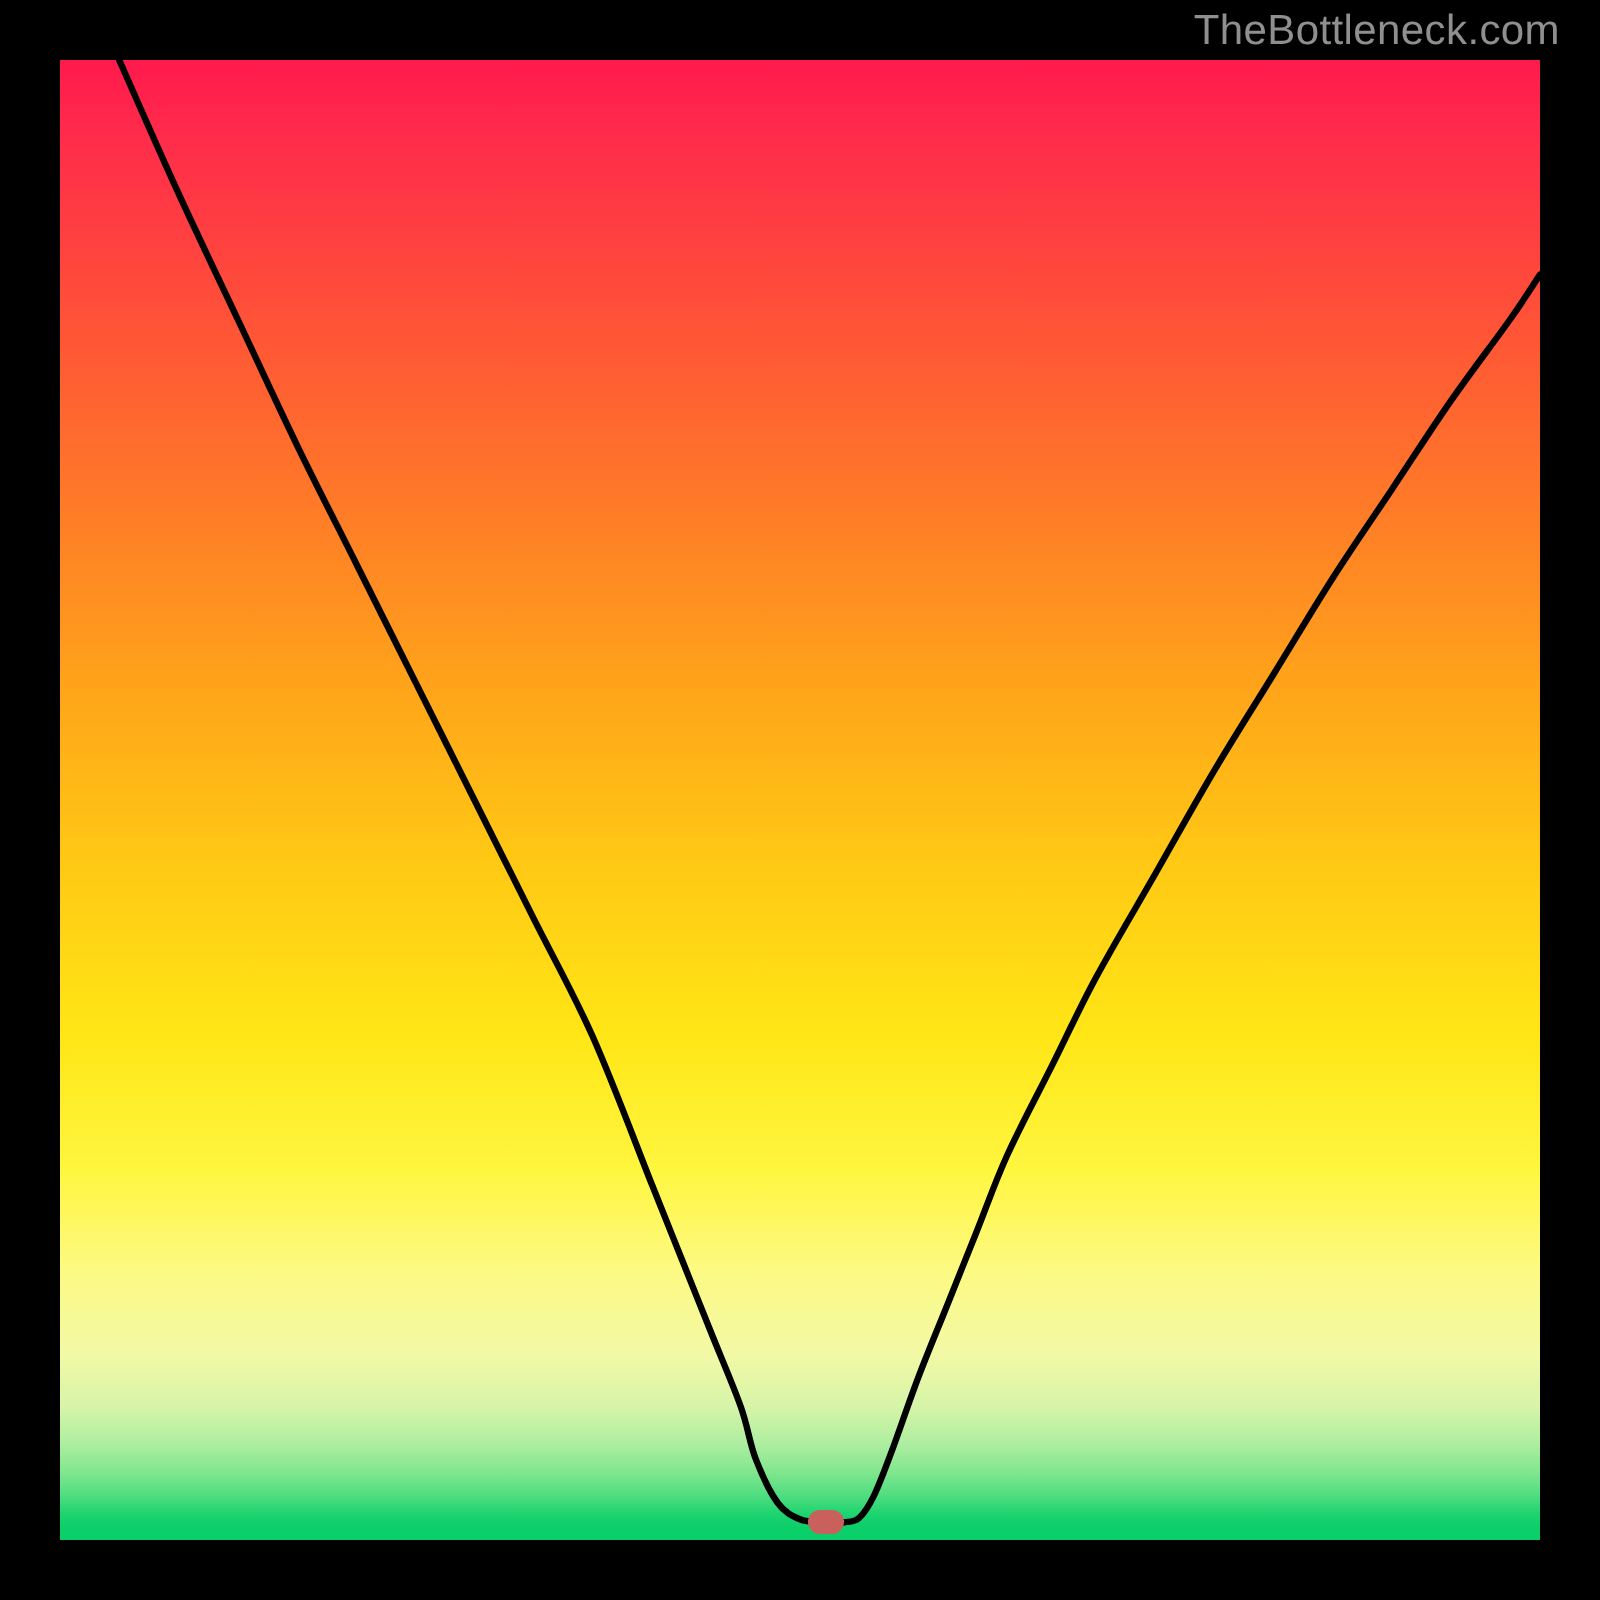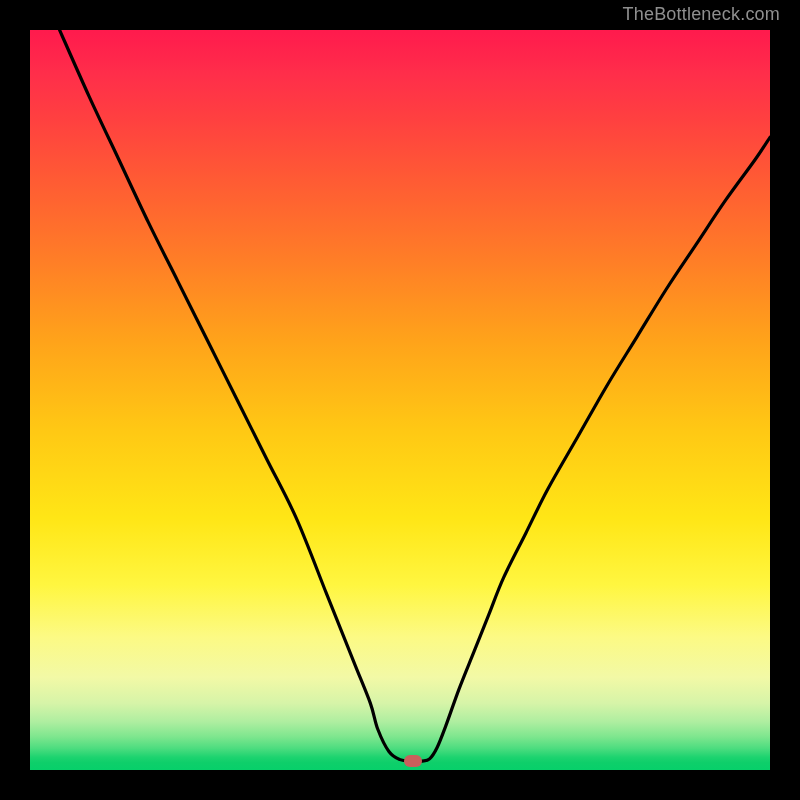--- a/index.html
+++ b/index.html
@@ -57,21 +57,21 @@
     height: 12px;
     background: #c9605c;
     border-radius: 6px;
   }
   .watermark {
     position: absolute;
     top: 4px;
     right: 20px;
     color: #8f8f8f;
     font-family: Arial, Helvetica, sans-serif;
-    font-size: 18px;
+    font-size: 21px;
     font-weight: 400;
     letter-spacing: 0.2px;
     white-space: nowrap;
     margin-left: 34px;
   }
 </style>
 </head>
 <body>
 
 <div class="frame">

